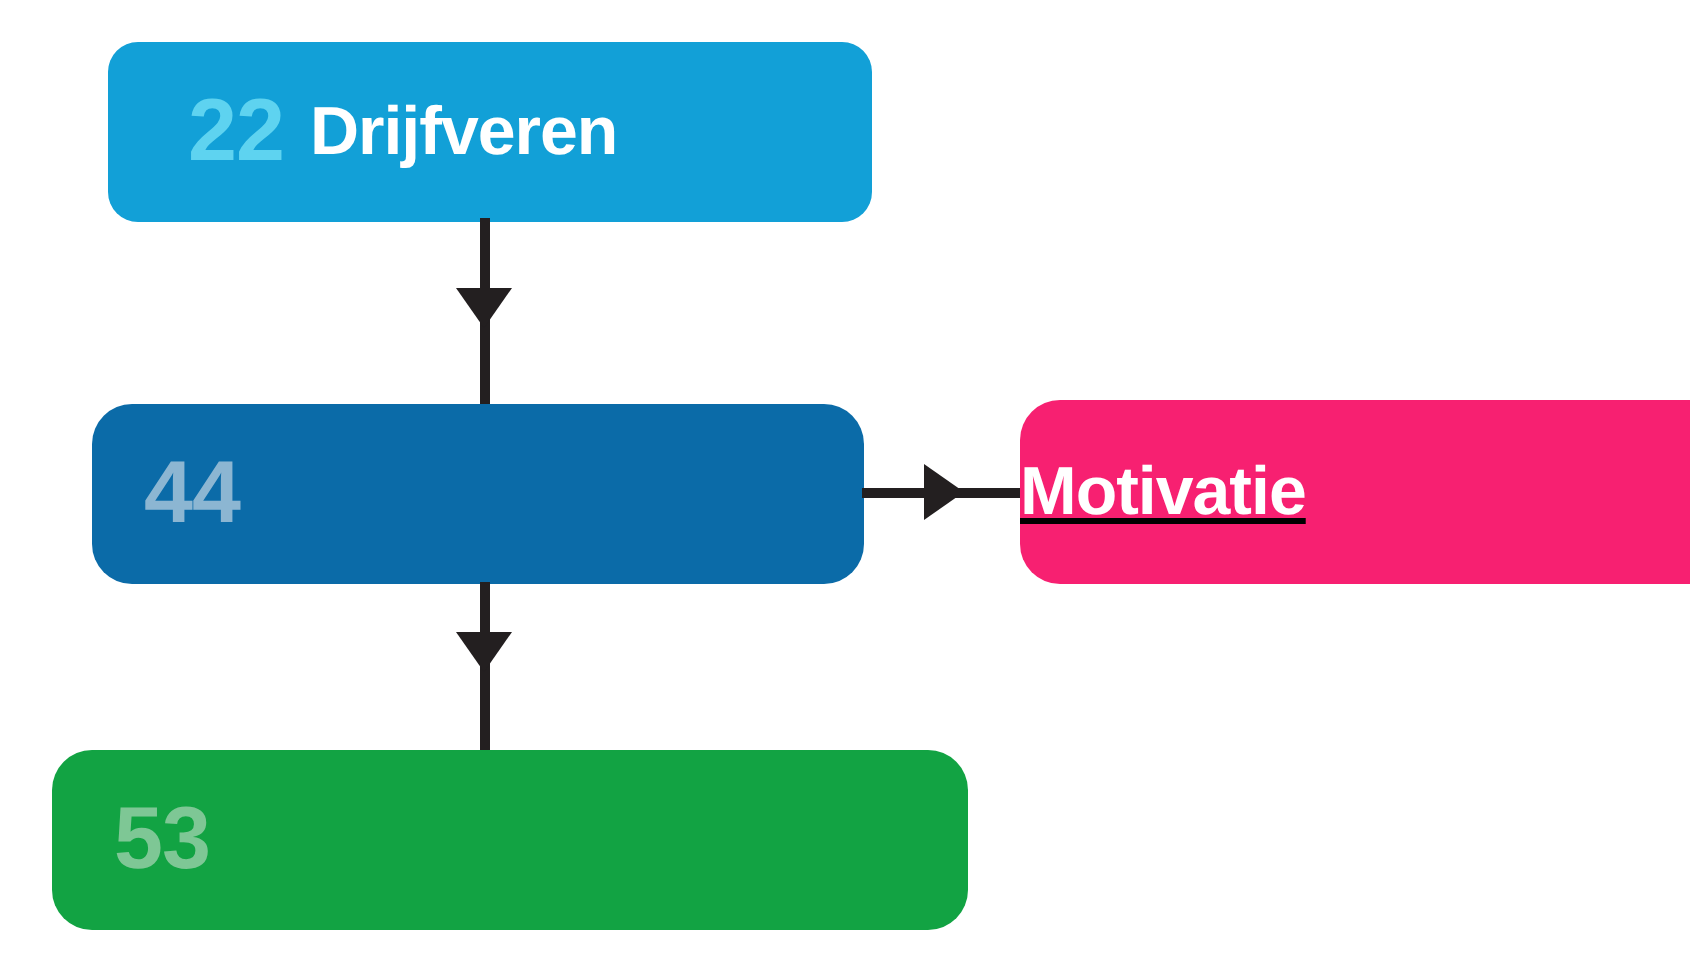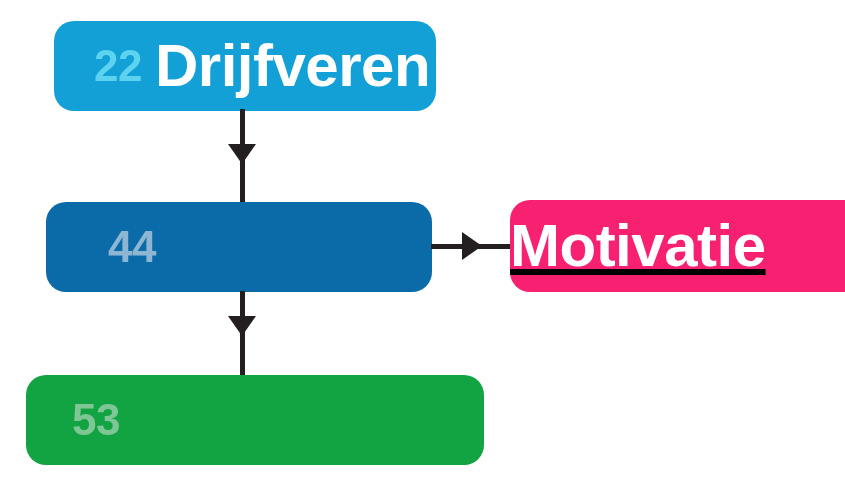--- a/index.html
+++ b/index.html
@@ -30,56 +30,57 @@
     white-space: nowrap;
     line-height: 1;
   }
   .node .count {
     font-weight: bold;
     font-size: 44px;
     letter-spacing: -0.5px;
   }
   .node .label {
     font-weight: bold;
-    font-size: 60px;
+    font-size: 34px;
     color: #ffffff;
     letter-spacing: -0.5px;
   }
   .node .count + .label { margin-left: 13px; }
 
   
   #node-drijfveren {
     left: 54px;
     top: 21px;
     width: 382px;
     height: 90px;
     background: #12a0d7;
     padding-left: 40px;
+    border-radius: 15px;
   }
   #node-drijfveren .count { color: #5ed3f0; }
 
   
   #node-talenten {
     left: 46px;
     top: 202px;
     width: 386px;
     height: 90px;
     background: #0b6ba8;
-    padding-left: 62px;
+    padding-left: 26px;
   }
   #node-talenten .count { color: #8cb6d2; }
 
   
   #node-competenties {
     left: 26px;
     top: 375px;
     width: 458px;
     height: 90px;
     background: #12a343;
-    padding-left: 46px;
+    padding-left: 31px;
   }
   #node-competenties .count { color: #7ec795; }
 
   
   #node-motivatie {
     left: 510px;
     top: 200px;
     width: 364px;
     height: 92px;
     background: #f72071;

